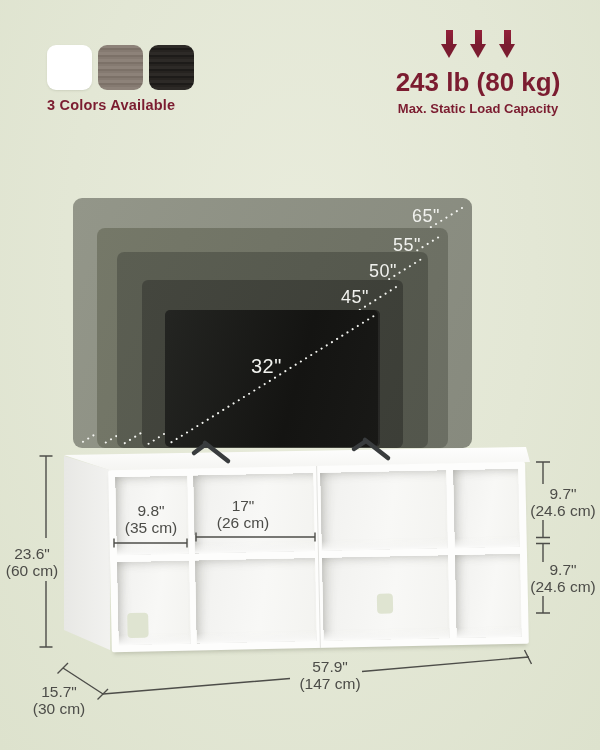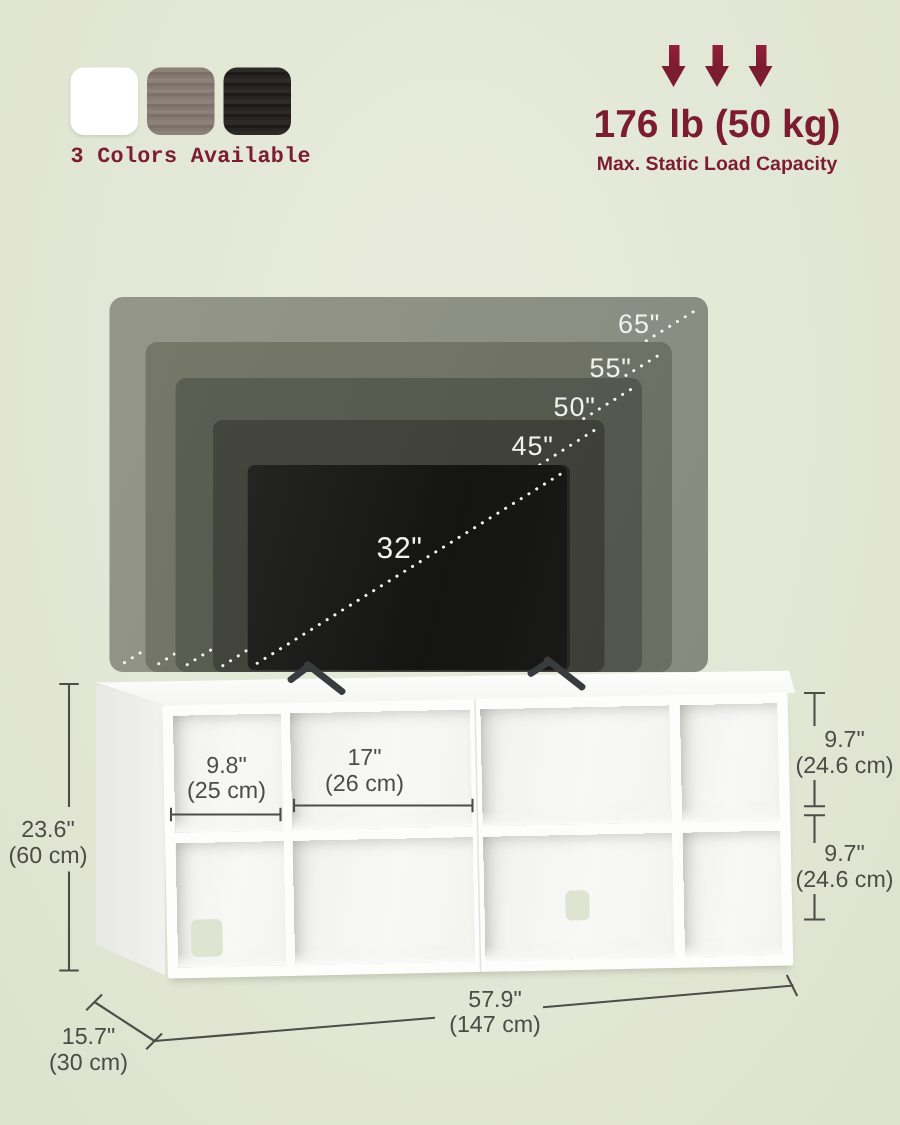--- a/index.html
+++ b/index.html
@@ -12,21 +12,21 @@
     background: radial-gradient(ellipse at 50% 35%, #e9ecdc 0%, #e3e7d5 55%, #dde2cd 100%);
   }
 
   
   .colors-block { position:absolute; left:47px; top:45px; }
   .swatch-row { display:flex; gap:6px; }
   .swatch { width:45px; height:45px; border-radius:9px; display:inline-block; }
   .swatch-white { background:#ffffff; box-shadow:0 1px 2px rgba(90,95,75,.15); }
   .swatch-gray  { background:repeating-linear-gradient(180deg,#8d8279 0 3px,#7c7168 3px 5px,#857a71 5px 7px); }
   .swatch-black { background:repeating-linear-gradient(180deg,#2d2a27 0 3px,#1d1b19 3px 5px,#262320 5px 7px); }
-  .colors-label { margin-top:7px; font-size:14.5px; font-weight:600; color:#7b1c30; letter-spacing:.2px; white-space:nowrap;font-family:Liberation Mono, monospace; }
+  .colors-label { margin-top:7px; font-size:14.5px; font-weight:600; color:#7b1c30; letter-spacing:.2px; white-space:nowrap; }
 
   
   .load-block { position:absolute; left:388px; top:30px; width:180px; text-align:center; }
   .arrows { display:flex; justify-content:center; gap:12px; height:29px; }
   .arrow { position:relative; width:17px; height:28px; }
   .arrow::before { content:""; position:absolute; left:5px; top:0; width:7px; height:15px;
                    background:linear-gradient(180deg,#93203a,#7b1c30); }
   .arrow::after  { content:""; position:absolute; left:0; top:14px; width:0; height:0;
                    border-left:8.5px solid transparent; border-right:8.5px solid transparent;
                    border-top:14px solid #7b1c30; }
@@ -104,21 +104,21 @@
     </div>
     <div class="colors-label">3 Colors Available</div>
   </div>
 
   <div class="load-block">
     <div class="arrows">
       <span class="arrow"></span>
       <span class="arrow"></span>
       <span class="arrow"></span>
     </div>
-    <div class="load-value">176 lb (50 kg)</div>
+    <div class="load-value">243 lb (80 kg)</div>
     <div class="load-caption">Max. Static Load Capacity</div>
   </div>
 
   <div>
     <div class="tv tv65">
       <svg>
           <line x1="2.5%" y1="97.5%" x2="98.5%" y2="3%" stroke="#f4f5f1" stroke-width="2" stroke-dasharray="0.1 6" stroke-linecap="round"></line>
         </svg>
       <span class="tv-label">65"</span>
     </div>
@@ -192,21 +192,21 @@
       <path d="M63 668 L103 694 M57.5 673.5 L68 663 M97.5 699.5 L108 689"></path>
     </g>
   </svg>
 
   <div class="dim dl-height">
     <span>23.6"</span>
       <span>(60 cm)</span>
   </div>
   <div class="dim dl-98">
     <span>9.8"</span>
-      <span>(25 cm)</span>
+      <span>(35 cm)</span>
   </div>
   <div class="dim dl-17">
     <span>17"</span>
       <span>(26 cm)</span>
   </div>
   <div class="dim dl-97a">
     <span>9.7"</span>
       <span>(24.6 cm)</span>
   </div>
   <div class="dim dl-97b">

